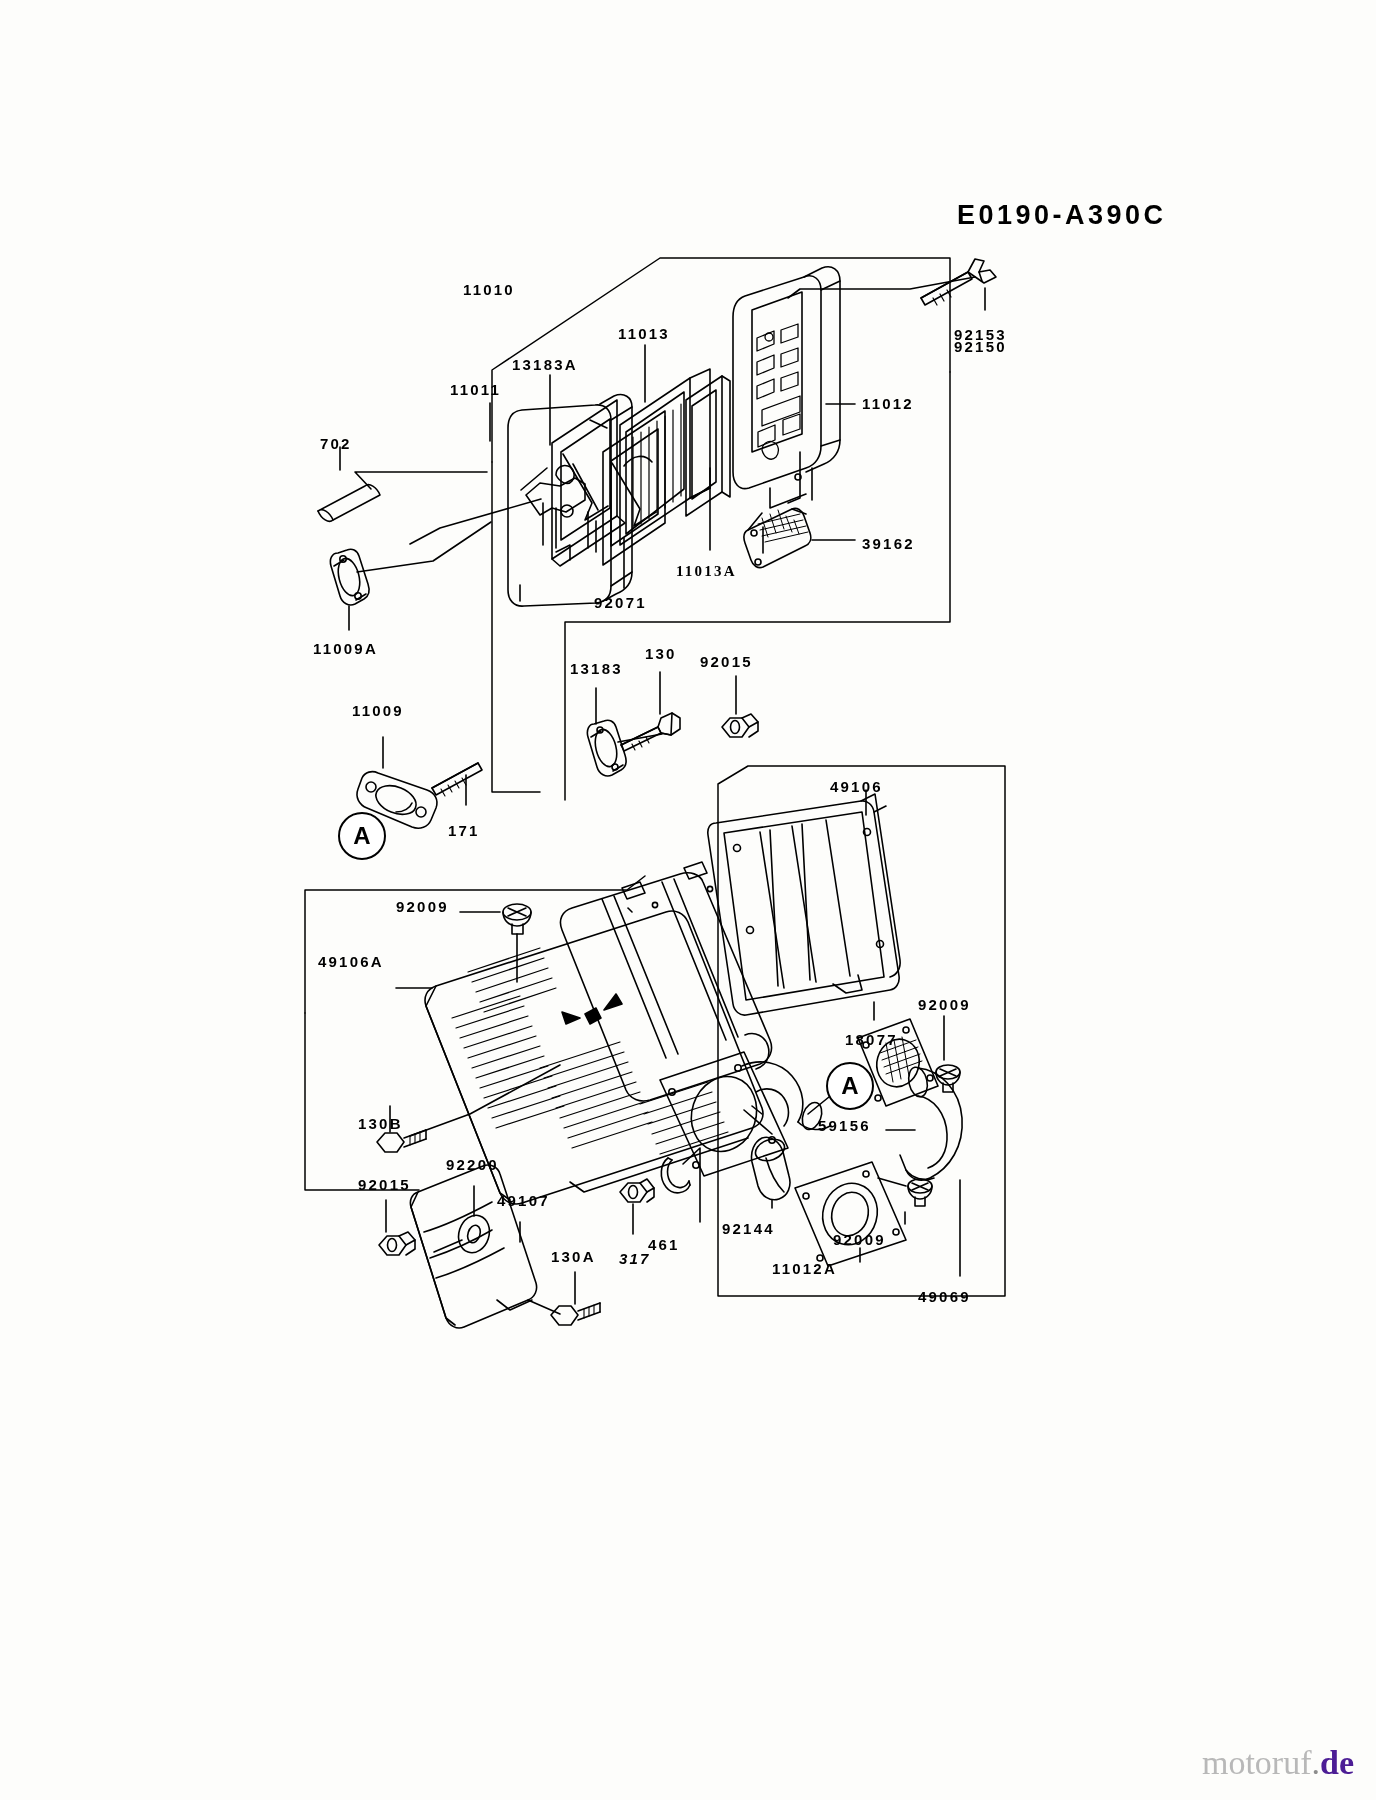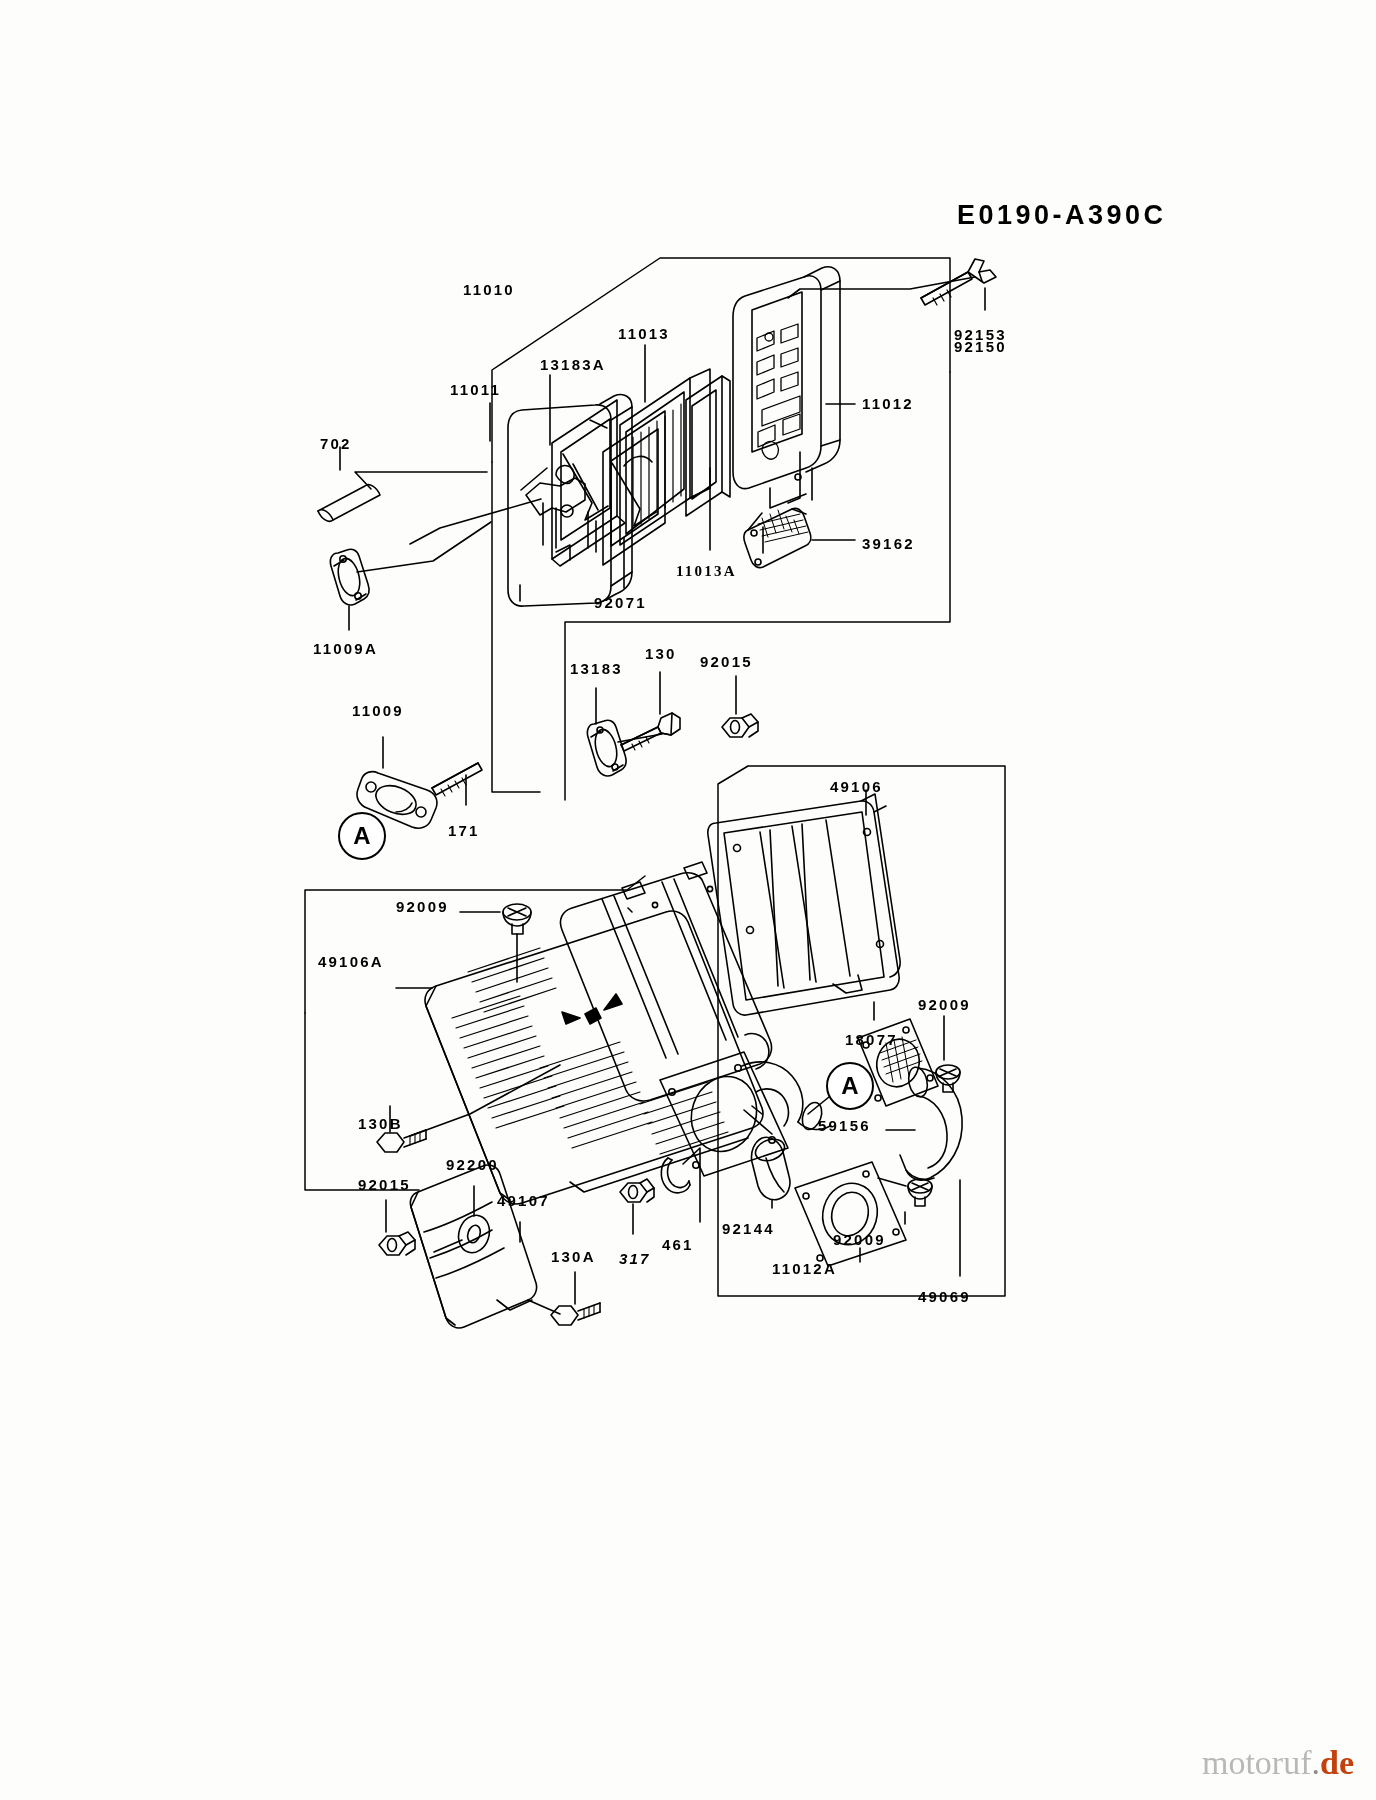--- a/index.html
+++ b/index.html
@@ -16,21 +16,21 @@
   }
   .title{
     position:absolute;font-family:"Liberation Sans", sans-serif;
     font-weight:bold;font-size:27px;letter-spacing:3.5px;color:#000;white-space:nowrap;
   }
   .wm{
     position:absolute;right:22px;bottom:18px;
     font-family:"Liberation Serif", serif;font-size:34px;letter-spacing:0px;
     color:#b8b8b8;white-space:nowrap;
   }
-  .wm .accent{color:#c2410c;font-weight:bold;}
+  .wm .accent{color:#4c1d95;font-weight:bold;}
   .wm .dot{color:#8d8d8d;}
   .circA{
     position:absolute;width:44px;height:44px;border:2.6px solid #000;border-radius:50%;
     display:flex;align-items:center;justify-content:center;
     font-family:"Liberation Sans", sans-serif;font-weight:bold;font-size:24px;color:#000;
     background:#fff;
   }
 </style>
 </head>
 <body>
@@ -500,21 +500,21 @@
     </g>
   </svg>
 
   <div class="circA" style="left:338px;top:812px;">A</div>
   <div class="circA" style="left:826px;top:1062px;">A</div>
 
   <div class="lbl" style="left:463px;top:281px;">11010</div>
   <div class="lbl" style="left:618px;top:325px;">11013</div>
   <div class="lbl" style="left:954px;top:338px;">92150</div>
   <div class="lbl" style="left:954px;top:326px;">92153</div>
-  <div class="lbl" style="left:540px;top:356px;">13183A</div>
+  <div class="lbl" style="left:512px;top:356px;">13183A</div>
   <div class="lbl" style="left:862px;top:395px;">11012</div>
   <div class="lbl" style="left:450px;top:381px;">11011</div>
   <div class="lbl" style="left:320px;top:435px;">702</div>
   <div class="lbl" style="left:862px;top:535px;">39162</div>
   <div class="lbl" style="left:676px;top:563px;font-family:Liberation Serif, serif;">11013A</div>
   <div class="lbl" style="left:594px;top:594px;">92071</div>
   <div class="lbl" style="left:313px;top:640px;">11009A</div>
   <div class="lbl" style="left:570px;top:660px;">13183</div>
   <div class="lbl" style="left:645px;top:645px;">130</div>
   <div class="lbl" style="left:700px;top:653px;">92015</div>
@@ -525,21 +525,21 @@
   <div class="lbl" style="left:845px;top:983px;margin-top:48px;">18077</div>
   <div class="lbl" style="left:918px;top:996px;">92009</div>
   <div class="lbl" style="left:318px;top:953px;">49106A</div>
   <div class="lbl" style="left:358px;top:1115px;">130B</div>
   <div class="lbl" style="left:818px;top:1117px;">59156</div>
   <div class="lbl" style="left:446px;top:1156px;">92200</div>
   <div class="lbl" style="left:497px;top:1192px;">49107</div>
   <div class="lbl" style="left:358px;top:1176px;">92015</div>
   <div class="lbl" style="left:551px;top:1248px;">130A</div>
   <div class="lbl" style="left:619px;top:1250px;font-style:italic;">317</div>
-  <div class="lbl" style="left:662px;top:1236px;">461</div>
+  <div class="lbl" style="left:648px;top:1236px;">461</div>
   <div class="lbl" style="left:722px;top:1220px;">92144</div>
   <div class="lbl" style="left:833px;top:1231px;">92009</div>
   <div class="lbl" style="left:772px;top:1260px;">11012A</div>
   <div class="lbl" style="left:918px;top:1288px;">49069</div>
 
   <div class="wm">
     <span>motoruf</span><span class="dot">.</span><span class="accent">de</span>
   </div>
 
 </div>

